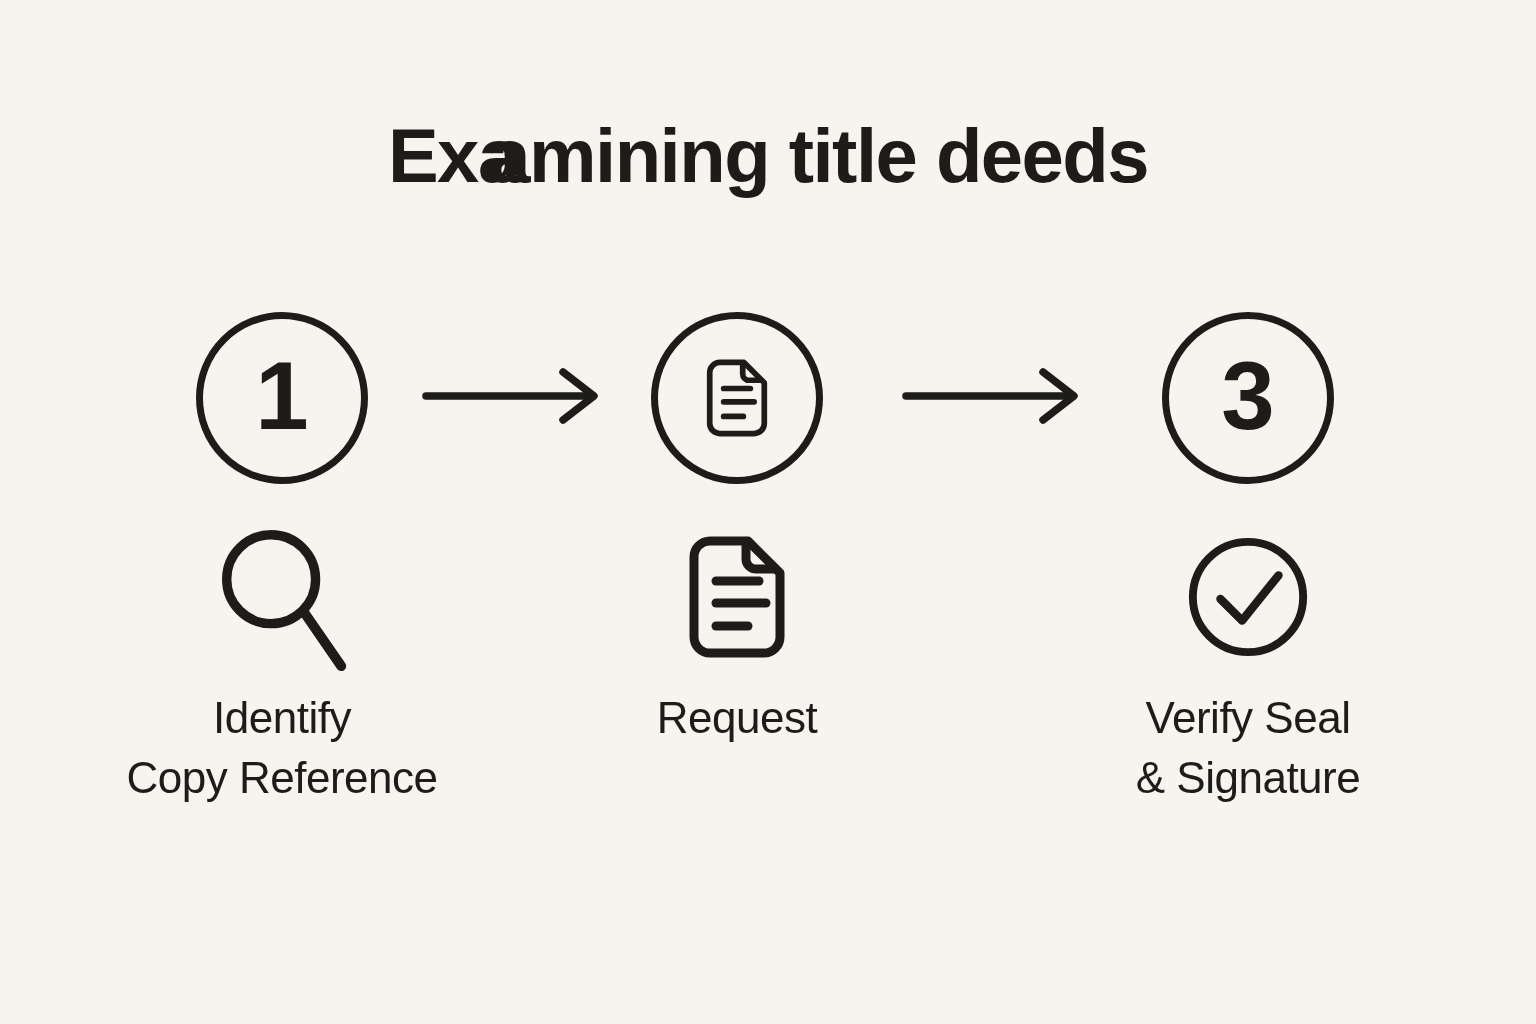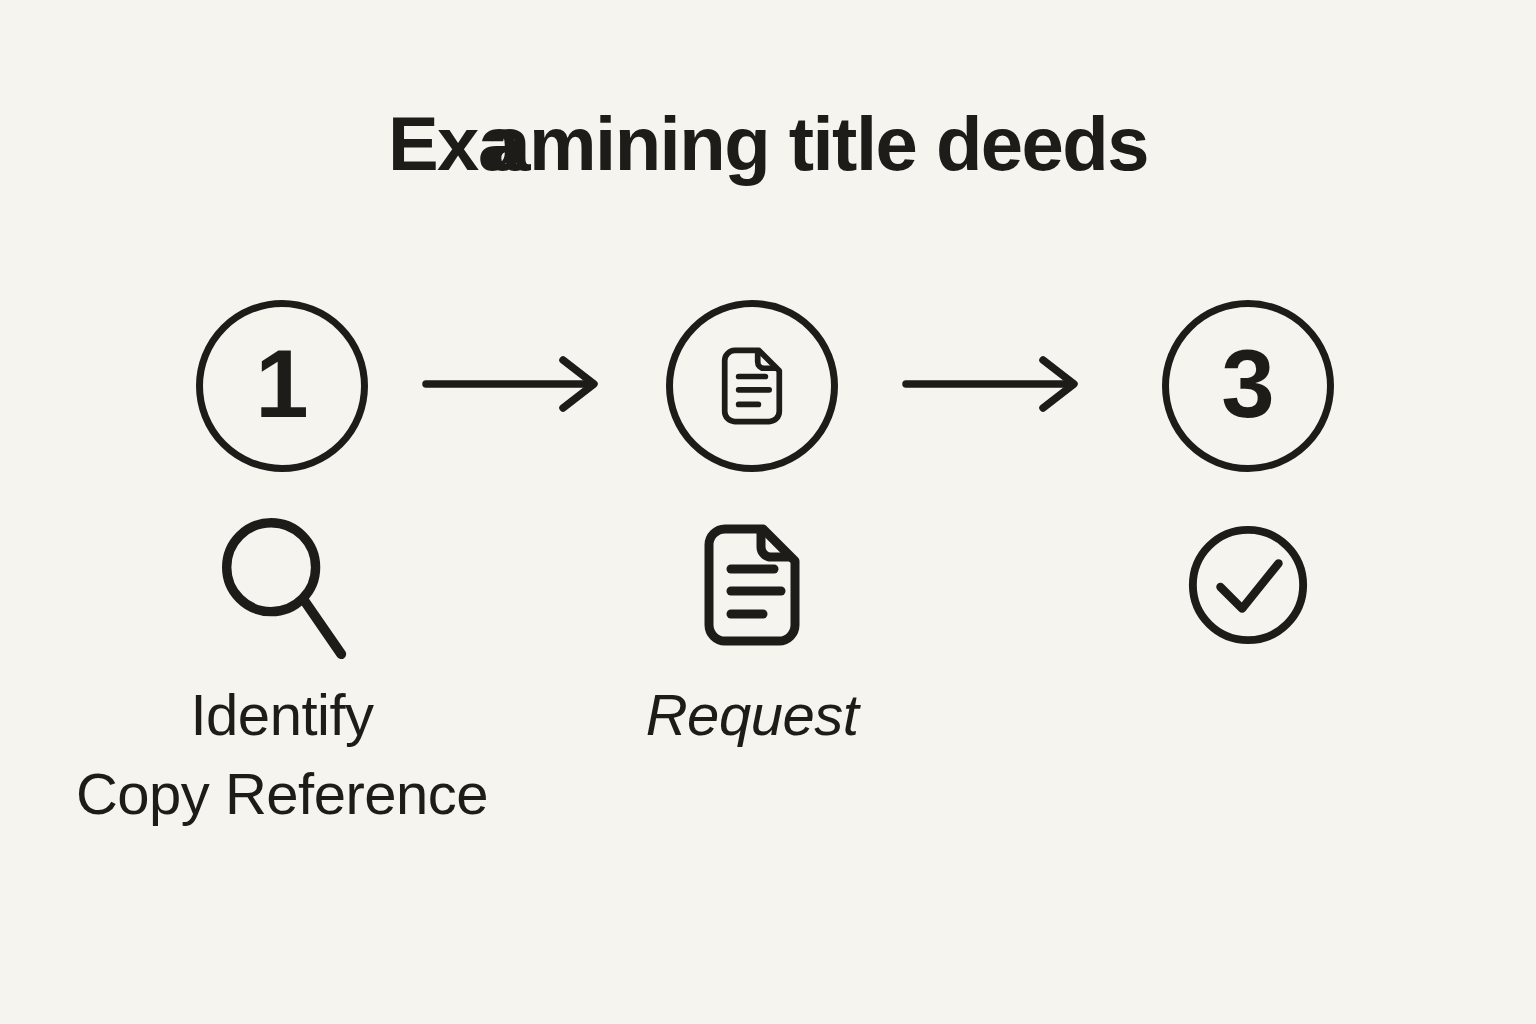--- a/index.html
+++ b/index.html
@@ -9,20 +9,21 @@
   * { box-sizing: border-box; }
   html, body { margin: 0; padding: 0; background: var(--background); }
   .canvas {
     position: relative;
     width: 1536px;
     height: 851px;
     background: var(--background);
     color: var(--ink);
     font-family: "Liberation Sans", sans-serif;
     overflow: hidden;
+    margin-top: 12px;
   }
 
   
   .title {
     position: absolute;
     top: 100px;
     left: 0;
     width: 100%;
     text-align: center;
     font-size: 76px;
@@ -38,21 +39,21 @@
   
   .step {
     position: absolute;
     top: 300px;
     width: 480px;
     display: flex;
     flex-direction: column;
     align-items: center;
   }
   .step-1 { left: 42px; }
-  .step-2 { left: 512px; font-style: italic; }
+  .step-2 { left: 497px; }
   .step-3 { left: 1008px; }
 
   .badge {
     width: 172px;
     height: 172px;
     border: 7px solid var(--ink);
     border-radius: 50%;
     display: flex;
     align-items: center;
     justify-content: center;
@@ -68,21 +69,21 @@
   .icon-slot {
     height: 158px;
     margin-top: 34px;
     display: flex;
     align-items: center;
     justify-content: center;
   }
 
   .label {
     margin-top: 12px;
-    font-size: 58px;
+    font-size: 44px;
     font-weight: 500;
     line-height: 1.36;
     text-align: center;
     letter-spacing: -0.5px;
   }
 
   
   .arrow {
     position: absolute;
     top: 351px;
@@ -156,15 +157,19 @@
   <div class="step step-3">
     <div class="badge">
       <span class="badge-number">3</span>
     </div>
     <div class="icon-slot">
       <svg width="128" height="128" viewBox="0 0 130 130" fill="none">
         <circle cx="65" cy="65" r="56" stroke="currentColor" stroke-width="8"></circle>
         <path d="M37 67 L59 89 L96 43" stroke="currentColor" stroke-width="8.5" stroke-linecap="round" stroke-linejoin="round"></path>
       </svg>
     </div>
+    <div class="label">
+      <div>Verify Seal</div>
+      <div>&amp; Signature</div>
+    </div>
   </div>
 
 </div>
 
 </body></html>

